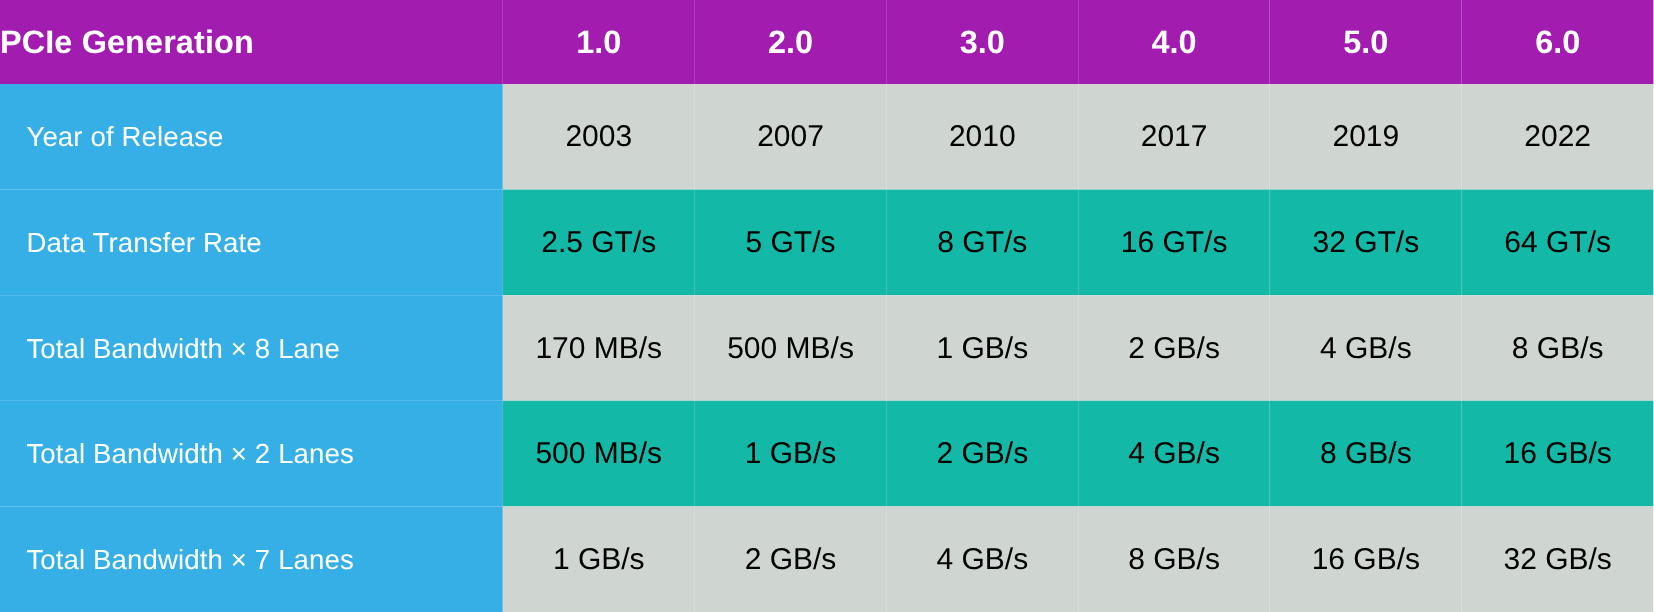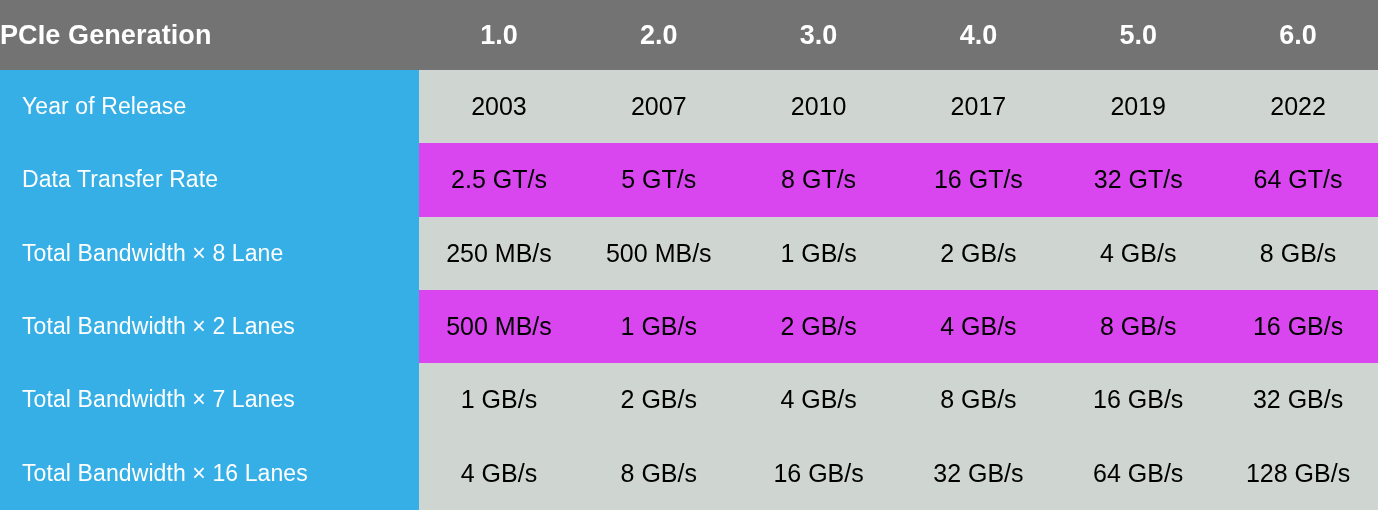--- a/index.html
+++ b/index.html
@@ -19,21 +19,21 @@
     height: 510px;
     border-collapse: collapse;
     table-layout: fixed;
   }
 
   
   .pcie-table thead tr {
     height: 70px;
   }
   .pcie-table thead th {
-    background: #737373;
+    background: #a21caf;
     color: #ffffff;
     font-weight: bold;
     font-size: 27px;
     padding: 0;
     border: 0;
   }
   th.head-label {
     width: 419px;
     text-align: left;
     padding-left: 22px;
@@ -65,21 +65,21 @@
     font-weight: normal;
     text-align: center;
     padding: 0;
     border: 0;
     white-space: nowrap;
   }
   tr.band-shaded td.cell {
     background: #CFD5D1;
   }
   tr.band-plain td.cell {
-    background: #d946ef;
+    background: #14b8a6;
   }
 </style>
 </head>
 <body>
 
 <table class="pcie-table">
   <thead>
     <tr>
       <th class="head-label">PCIe Generation</th>
       <th class="head-gen">1.0</th>
@@ -107,21 +107,21 @@
       <td class="cell">2.5 GT/s</td>
       <td class="cell">5 GT/s</td>
       <td class="cell">8 GT/s</td>
       <td class="cell">16 GT/s</td>
       <td class="cell">32 GT/s</td>
       <td class="cell">64 GT/s</td>
     </tr>
 
     <tr class="band-shaded">
       <td class="row-label">Total Bandwidth × 8 Lane</td>
-      <td class="cell">250 MB/s</td>
+      <td class="cell">170 MB/s</td>
       <td class="cell">500 MB/s</td>
       <td class="cell">1 GB/s</td>
       <td class="cell">2 GB/s</td>
       <td class="cell">4 GB/s</td>
       <td class="cell">8 GB/s</td>
     </tr>
 
     <tr class="band-plain">
       <td class="row-label">Total Bandwidth × 2 Lanes</td>
       <td class="cell">500 MB/s</td>
@@ -136,24 +136,15 @@
       <td class="row-label">Total Bandwidth × 7 Lanes</td>
       <td class="cell">1 GB/s</td>
       <td class="cell">2 GB/s</td>
       <td class="cell">4 GB/s</td>
       <td class="cell">8 GB/s</td>
       <td class="cell">16 GB/s</td>
       <td class="cell">32 GB/s</td>
     </tr>
 
 
-    <tr class="band-shaded">
-      <td class="row-label">Total Bandwidth × 16 Lanes</td>
-      <td class="cell">4 GB/s</td>
-      <td class="cell">8 GB/s</td>
-      <td class="cell">16 GB/s</td>
-      <td class="cell">32 GB/s</td>
-      <td class="cell">64 GB/s</td>
-      <td class="cell">128 GB/s</td>
-    </tr>
 
   </tbody>
 </table>
 
 </body></html>

